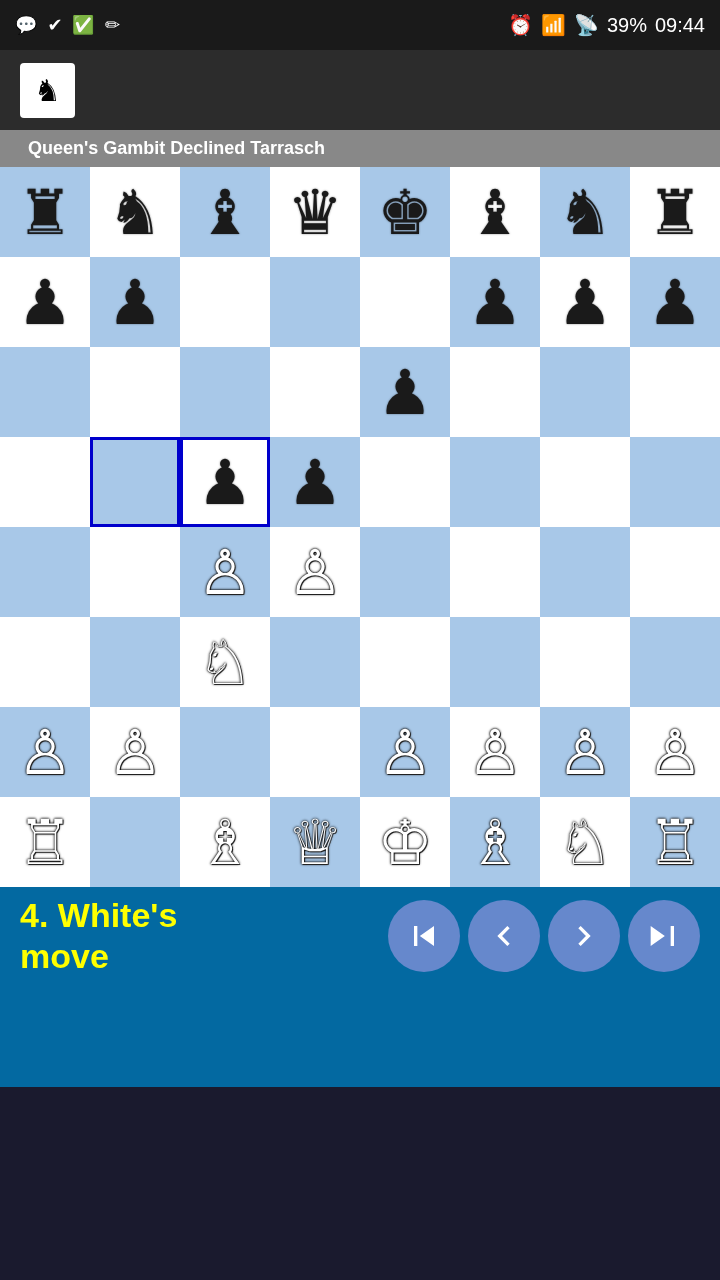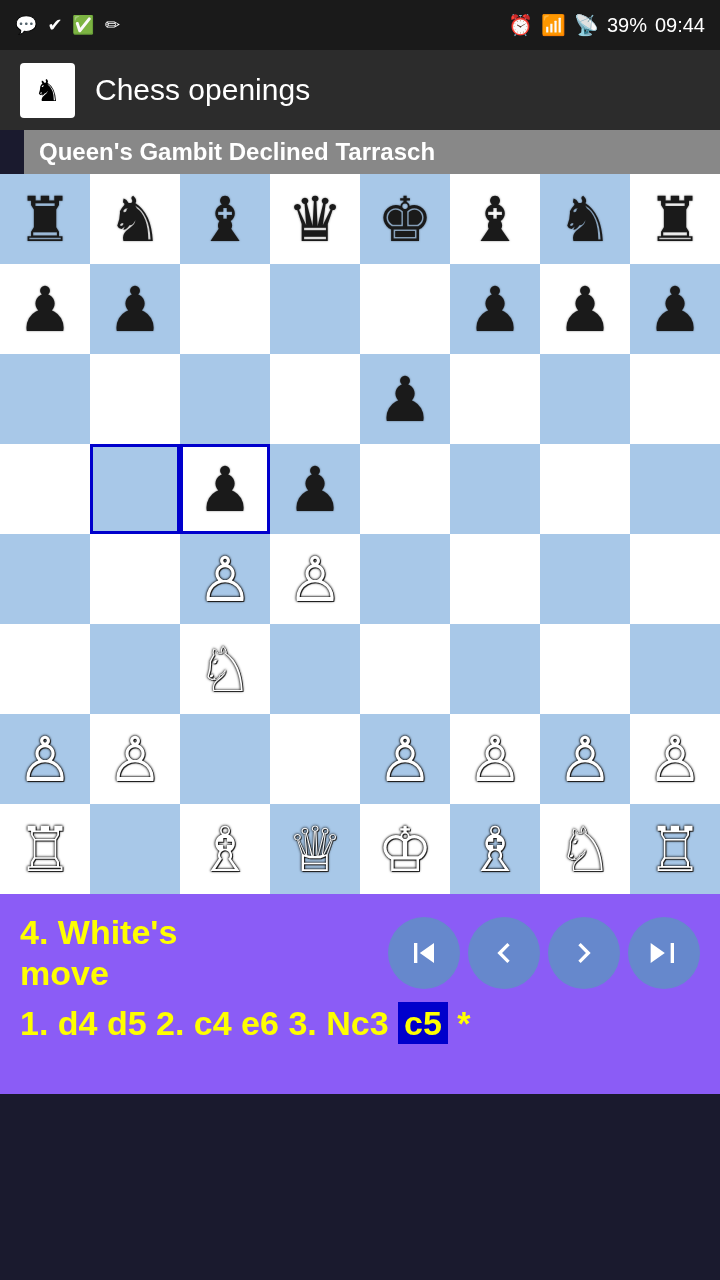--- a/index.html
+++ b/index.html
@@ -47,24 +47,23 @@
     .app-title {
       color: white;
       font-size: 30px;
       font-weight: normal;
     }
 
     
     .opening-name {
       background: #888;
       color: white;
-      padding: 8px 15px;
-      font-size: 24px;
+      padding: 8px 28px;
+      font-size: 18px;
       font-weight: bold;
-      margin-left: 24px;
     }
 
     
     .board-container {
       width: 720px;
       height: 720px;
     }
     .chess-board {
       display: grid;
       grid-template-columns: repeat(8, 90px);
@@ -85,22 +84,22 @@
     .cell.blue { background: #a8c8e8; }
     .cell.highlight {
       outline: 3px solid #0000cc;
       outline-offset: -3px;
     }
     .piece-black { color: #1a1a1a; text-shadow: 0 0 2px rgba(0,0,0,0.5); }
     .piece-white { color: #ffffff; text-shadow: 0 0 3px #000, 0 0 2px #000, 1px 1px 0 #444; }
 
     
     .controls-area {
-      background: #8b5cf6;
-      padding: 18px 20px;
+      background: #0369a1;
+      padding: 8px 20px;
       min-height: 200px;
     }
     .move-info {
       display: flex;
       align-items: flex-start;
       justify-content: space-between;
       margin-bottom: 10px;
     }
     .move-text {
       color: #ffff00;
@@ -162,21 +161,20 @@
     <span>📡</span>
     <span>39%</span>
     <span>09:44</span>
   </div>
 </div>
 
 <div class="app-bar">
   <div class="app-icon">
     <span>♞</span>
   </div>
-  <span class="app-title">Chess openings</span>
 </div>
 
 <div class="opening-name">Queen's Gambit Declined Tarrasch</div>
 
 <div class="board-container">
   <div class="chess-board" id="chess-board">
   <div class="cell blue">
         <span class="piece-black">♜</span>
       </div>
       <div class="cell light">
@@ -326,16 +324,13 @@
             <path d="M8.59 16.59L13.17 12 8.59 7.41 10 6l6 6-6 6z"></path>
           </svg>
       </button>
       <button class="nav-btn">
         <svg viewBox="0 0 24 24">
             <path d="M16 6h2v12h-2zm-3.5 6L4 6v12z"></path>
           </svg>
       </button>
     </div>
   </div>
-  <div class="moves-sequence">
-    <span>1. d4 d5 2. c4 e6 3. Nc3 </span><span class="highlight-move">c5</span><span class="asterisk"> *</span>
-  </div>
 </div>
 
 </body></html>

